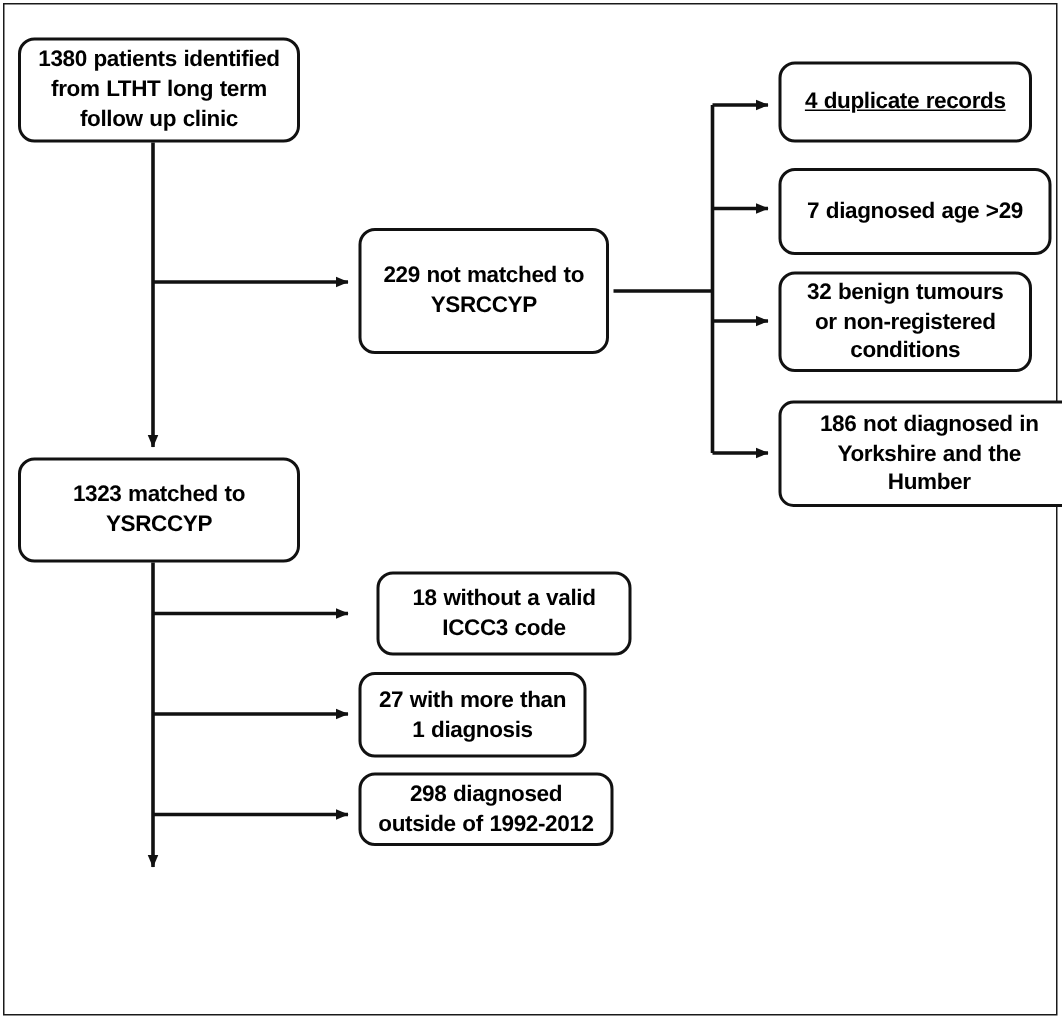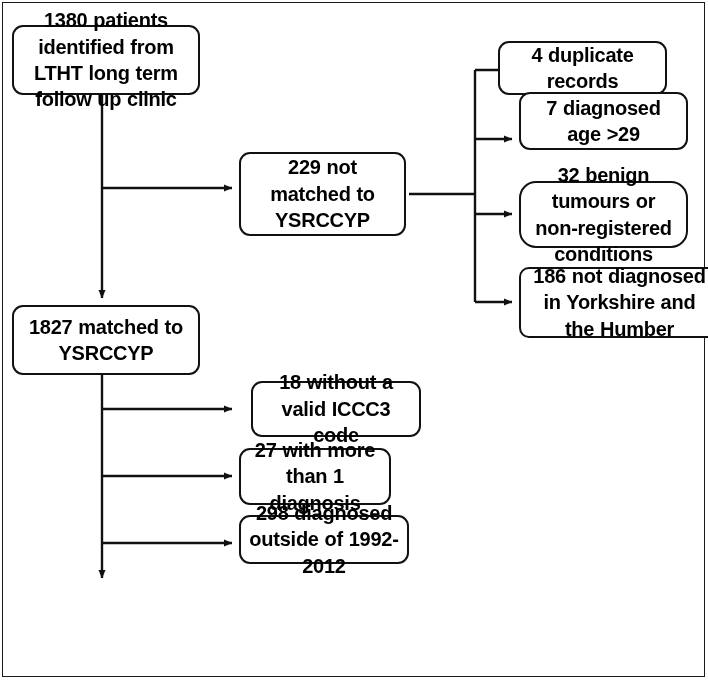--- a/index.html
+++ b/index.html
@@ -43,39 +43,39 @@
     background: #ffffff;
     display: flex;
     align-items: center;
     justify-content: center;
     text-align: center;
     padding: 2px 8px;
   }
   .node .label {
     font-family: "Liberation Sans", sans-serif;
     font-weight: bold;
-    font-size: 20px;
+    font-size: 15px;
     line-height: 1.32;
     color: #000000;
     letter-spacing: -0.25px;
     word-spacing: 0.5px;
   }
   
   #node-source    { left: 12px;  top: 25px;  width: 188px; height: 70px; }
   #node-matched   { left: 12px;  top: 305px; width: 188px; height: 70px; }
   #node-included  { left: 12px;  top: 585px; width: 188px; height: 66px; }
   
   #node-notmatched { left: 239px; top: 152px; width: 167px; height: 84px; }
   #node-noiccc3    { left: 239px; top: 381px; width: 170px; height: 56px; margin-left: 12px; }
   #node-multidx    { left: 239px; top: 448px; width: 152px; height: 57px; }
   #node-outsidedx  { left: 239px; top: 515px; width: 170px; height: 49px; }
   
-  #node-duplicate { left: 498px; top: 41px;  width: 169px; height: 54px; }
-  #node-agegt29   { left: 519px; top: 92px; width: 169px; height: 58px; }
-  #node-benign    { left: 519px; top: 181px; width: 169px; height: 67px; border-radius: 17px; }
+  #node-duplicate { left: 519px; top: 41px;  width: 169px; height: 54px; text-decoration: underline; }
+  #node-agegt29   { left: 519px; top: 112px; width: 182px; height: 58px; }
+  #node-benign    { left: 519px; top: 181px; width: 169px; height: 67px; }
   #node-notyh     { left: 519px; top: 267px; width: 201px; height: 71px; border-radius: 10px; }
 </style>
 </head>
 <body>
 
 <div id="canvas">
 
   <div id="frame"></div>
 
   <svg class="connectors" viewBox="0 0 708 680" xmlns="http://www.w3.org/2000/svg">
@@ -103,21 +103,21 @@
       <path d="M 102 476 L 232 476" marker-end="url(#ah)"></path>
       <path d="M 102 543 L 232 543" marker-end="url(#ah)"></path>
     </g>
   </svg>
 
   <div class="node" id="node-source">
     <span class="label">1380 patients identified from LTHT long term follow up clinic</span>
   </div>
 
   <div class="node" id="node-matched">
-    <span class="label">1827 matched to YSRCCYP</span>
+    <span class="label">1323 matched to YSRCCYP</span>
   </div>
 
 
   <div class="node" id="node-notmatched">
     <span class="label">229 not matched to YSRCCYP</span>
   </div>
 
   <div class="node" id="node-noiccc3">
     <span class="label">18 without a valid ICCC3 code</span>
   </div>

